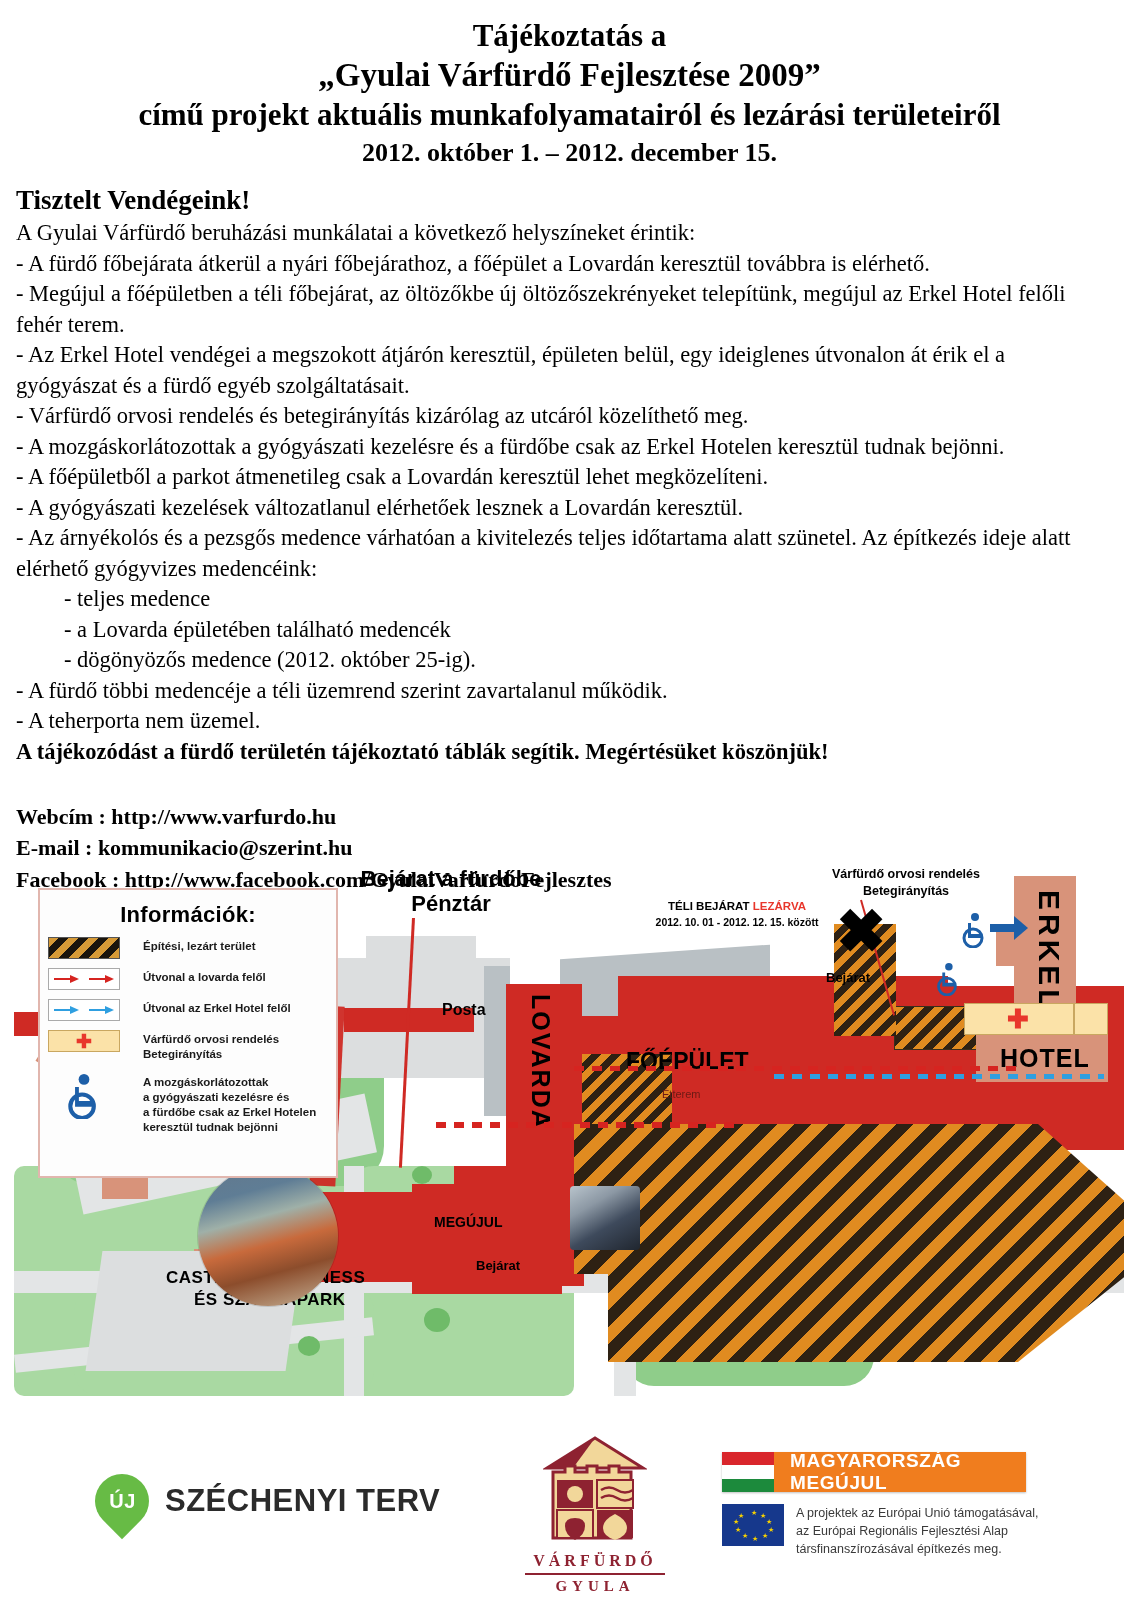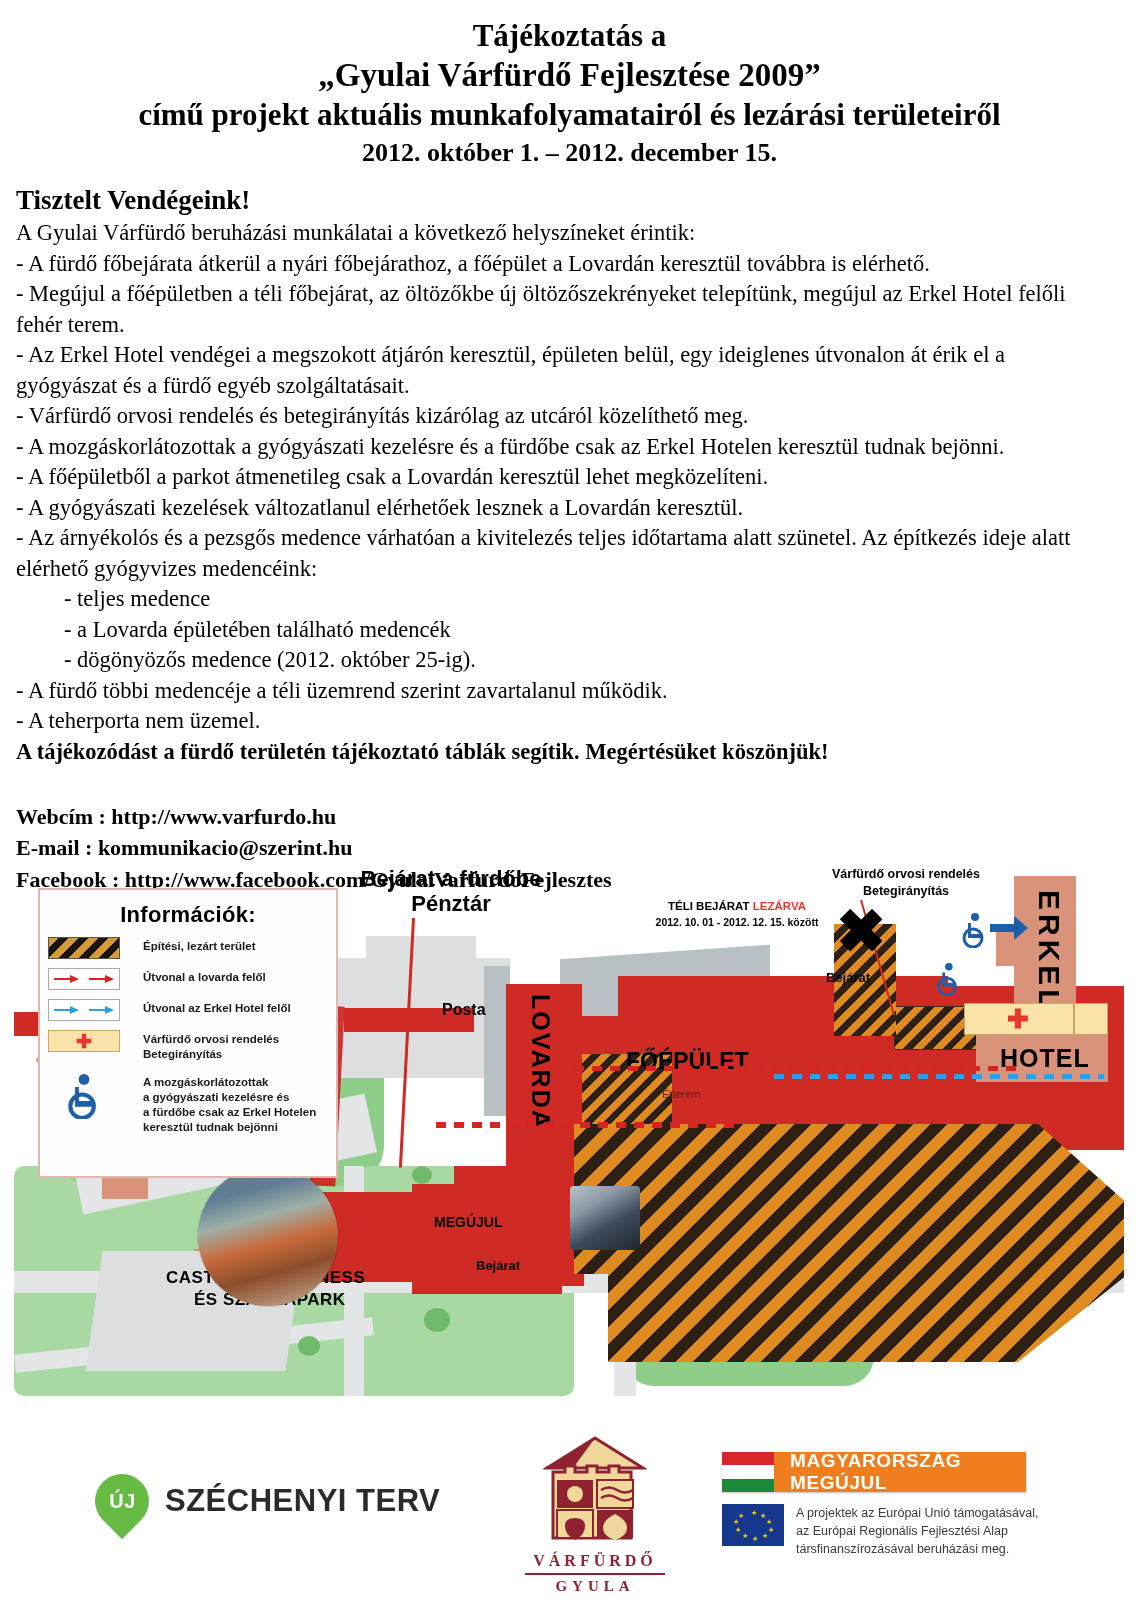--- a/index.html
+++ b/index.html
@@ -451,18 +451,18 @@
         <span class="eu-star" style="left:40px;top:29px;">★</span>
         <span class="eu-star" style="left:30px;top:32px;">★</span>
         <span class="eu-star" style="left:20px;top:29px;">★</span>
         <span class="eu-star" style="left:13px;top:23px;">★</span>
         <span class="eu-star" style="left:11px;top:15px;">★</span>
         <span class="eu-star" style="left:16px;top:8.5px;">★</span>
       </div>
       <div class="eu-text">
         <div>A projektek az Európai Unió támogatásával,</div>
         <div>az Európai Regionális Fejlesztési Alap</div>
-        <div>társfinanszírozásával beruházási meg.</div>
+        <div>társfinanszírozásával építkezés meg.</div>
       </div>
     </div>
   </div>
 
 </div>
 
 </body></html>

